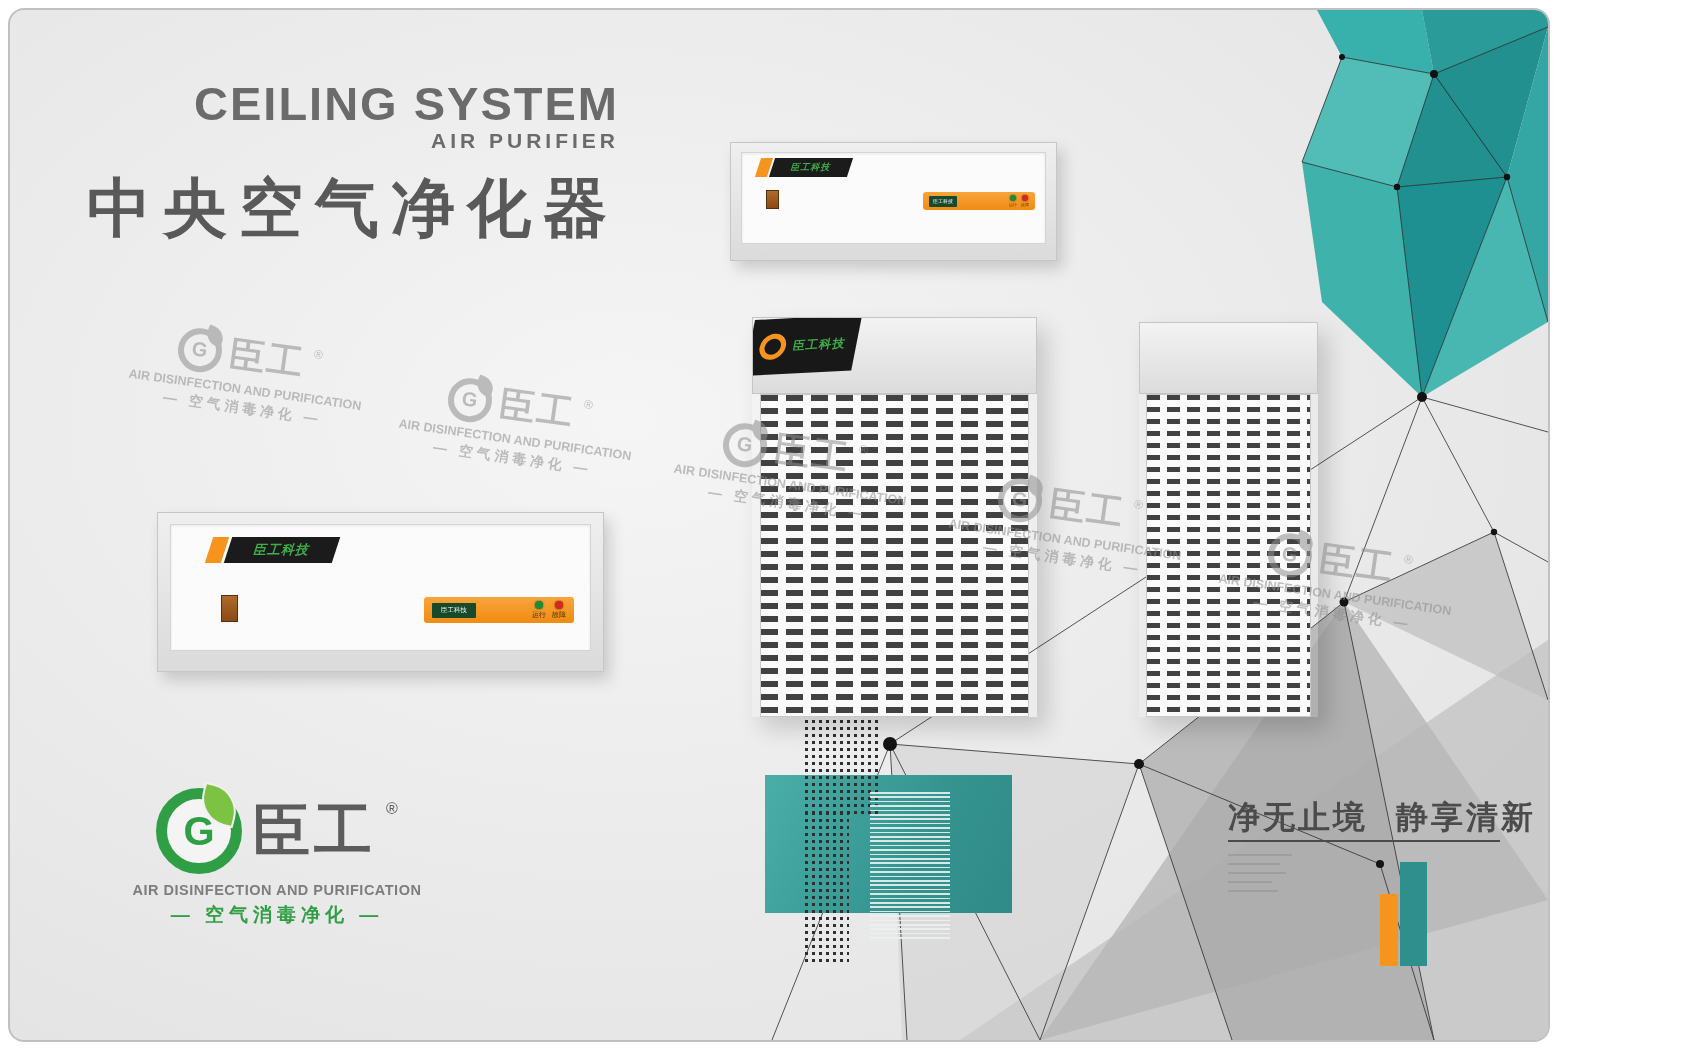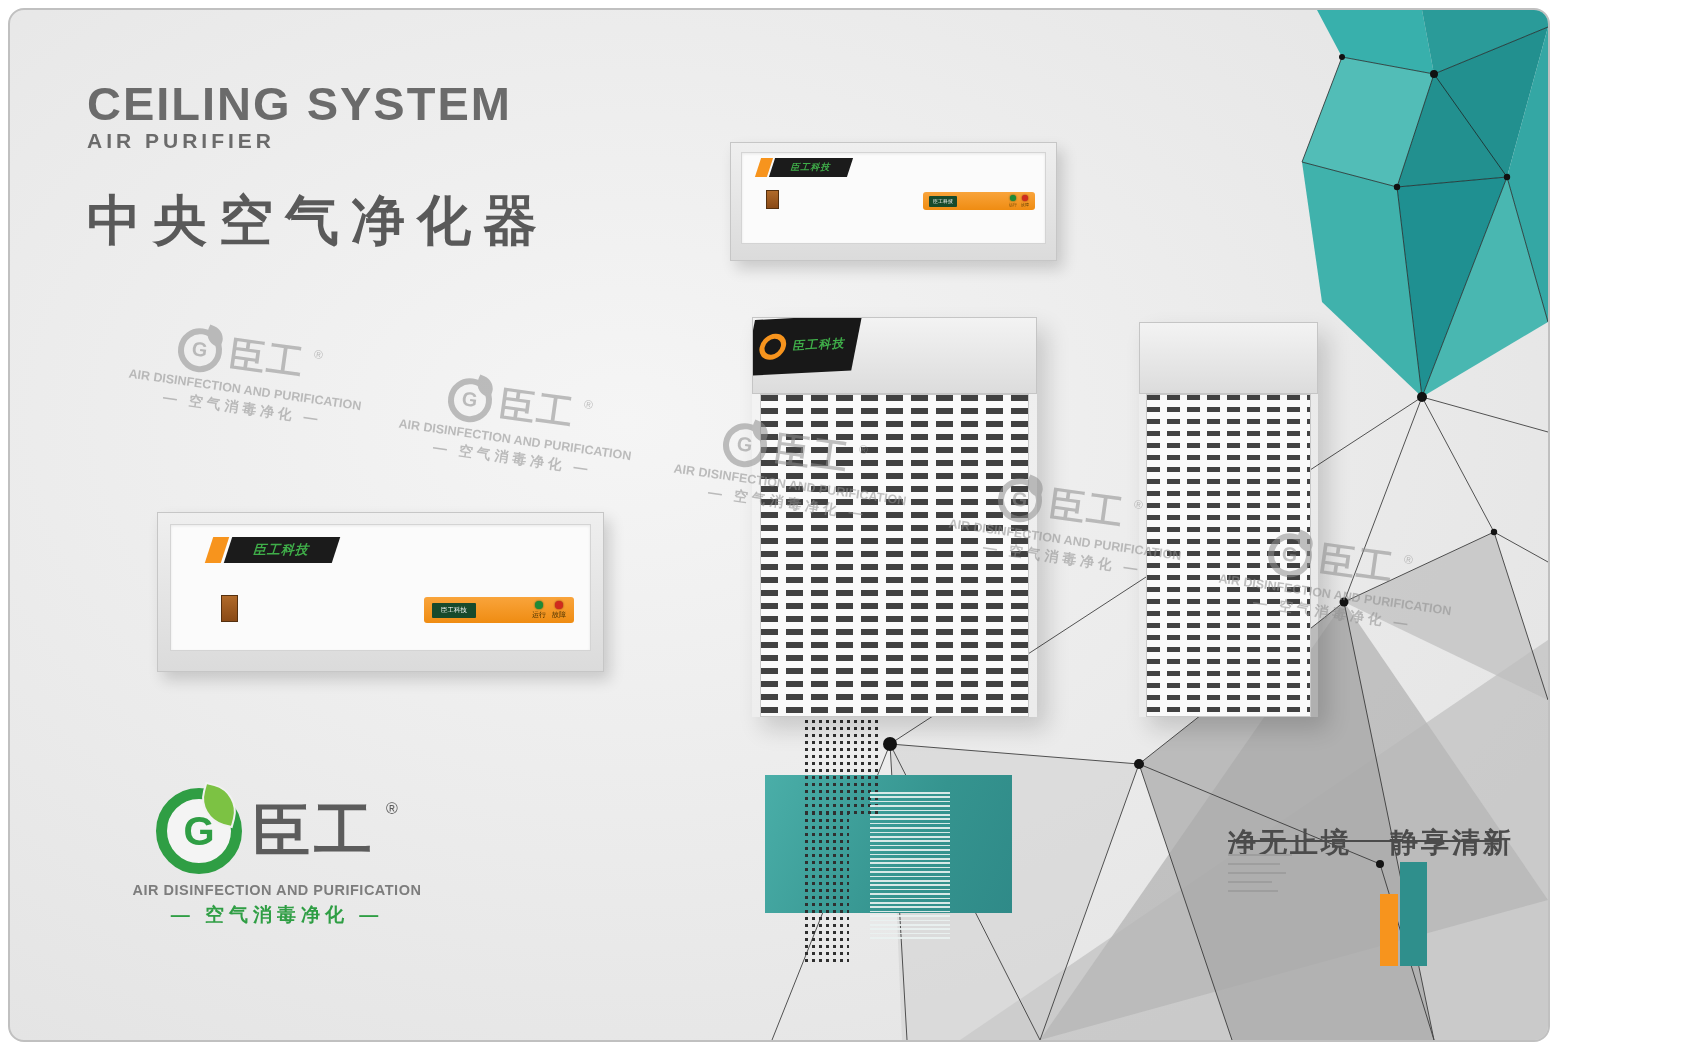--- a/index.html
+++ b/index.html
@@ -4,24 +4,24 @@
 <style>
   html,body { margin:0; padding:0; width:1685px; height:1055px; background:#ffffff;
               font-family:"Liberation Sans", sans-serif; }
   .poster { position:absolute; left:8px; top:8px; width:1538px; height:1030px;
             border:2px solid #c0c0c0; border-radius:16px; overflow:hidden;
             background: radial-gradient(ellipse at 40% 40%, #f5f5f5 0%, #ececec 45%, #e1e1e1 100%); }
 
   .polyart { position:absolute; inset:0; width:100%; height:100%; z-index:1; }
 
   
-  .title { position:absolute; left:77px; top:70px; z-index:3; color:#6b6b6b; }
+  .title { position:absolute; left:77px; top:70px; z-index:3; color:#6b6b6b;text-align:right; }
   .title-en1 { font-size:47px; font-weight:800; letter-spacing:2px; line-height:1; }
   .title-en2 { font-size:21px; font-weight:800; letter-spacing:4px; margin-top:2px; }
-  .title-cn  { font-size:54px; font-weight:900; letter-spacing:12px; color:#595959; margin-top:32px; }
+  .title-cn  { font-size:64px; font-weight:900; letter-spacing:12px; color:#595959; margin-top:12px; }
 
   
   .watermark { position:absolute; z-index:6; width:280px; color:#8e8e8e; opacity:.55;
                transform:rotate(8deg); text-align:center; pointer-events:none; }
   .wm-row { display:flex; align-items:center; justify-content:center; gap:8px; }
   .wm-g { width:44px; height:44px; border:6px solid currentColor; border-radius:50%;
           display:flex; align-items:center; justify-content:center; font-size:20px; font-weight:800;
           position:relative; box-sizing:border-box; }
   .wm-g::before { content:""; position:absolute; top:-9px; right:-6px; width:18px; height:18px;
                   background:currentColor; border-radius:0 75% 0 75%; transform:rotate(15deg); }
@@ -105,22 +105,22 @@
   .dots { position:absolute; z-index:2;
           background-image: radial-gradient(circle, #2f2f2f 1.5px, rgba(0,0,0,0) 1.6px);
           background-size:7px 7px; }
   .dots1 { left:793px; top:708px; width:76px; height:98px; }
   .dots2 { left:793px; top:800px; width:46px; height:152px; }
   .hlines { position:absolute; left:860px; top:782px; width:80px; height:150px; z-index:3; opacity:.9;
             background-image: repeating-linear-gradient(180deg, #eaf2f1 0 1.6px, rgba(0,0,0,0) 1.6px 4.4px); }
 
   
   .slogan { position:absolute; left:1218px; top:786px; z-index:5; color:#4b4b4b;
-            font-family:"Liberation Serif", serif; font-weight:700; display:flex; gap:38px;
-            font-size:28px; letter-spacing:3px;margin-top:28px; }
+            font-family:"Liberation Serif", serif; font-weight:700; display:flex; gap:28px;
+            font-size:32px; letter-spacing:3px; }
   .slogan-rule { position:absolute; left:1218px; top:830px; width:272px; height:2px; background:#4b4b4b; z-index:5; }
   .slogan-lines { position:absolute; left:1218px; top:844px; z-index:5; display:flex; flex-direction:column; gap:7px; }
   .slogan-lines div { height:2px; background:#9e9e9e; }
   .bar { position:absolute; z-index:5; }
   .bar-orange { left:1370px; top:884px; width:18px; height:72px; background:#f7941d; }
   .bar-teal   { left:1390px; top:852px; width:27px; height:104px; background:#2f8f8c; }
 
   
   .brandmark { position:absolute; left:112px; top:778px; width:310px; z-index:5; text-align:center; color:#5c5c5c; }
   .bm-row { display:flex; align-items:center; justify-content:center; gap:10px; }

